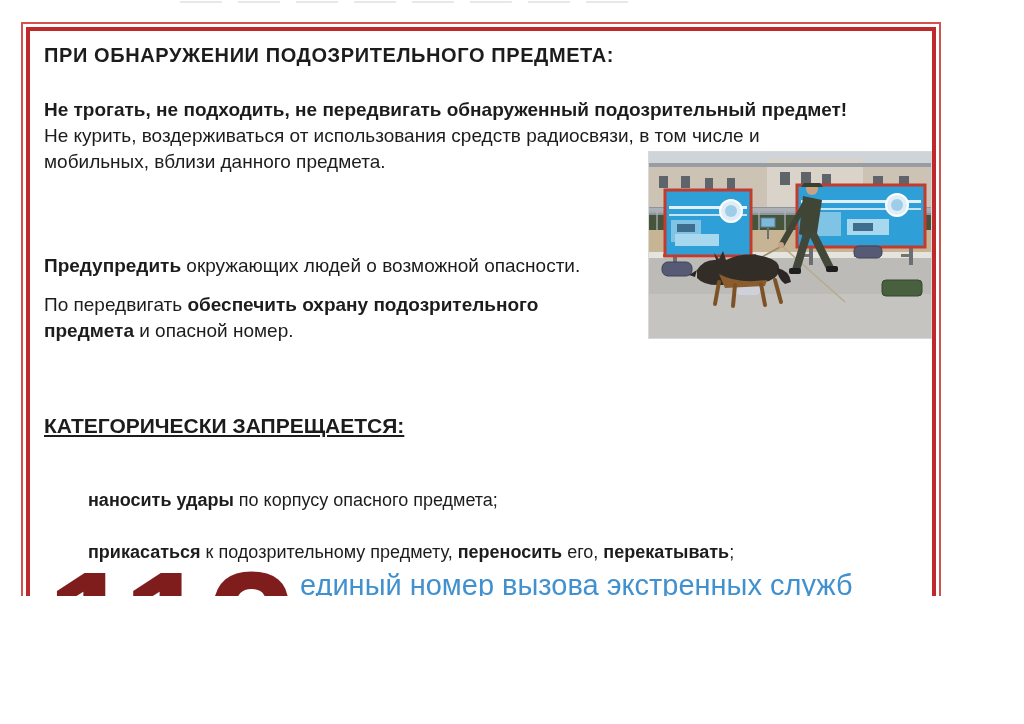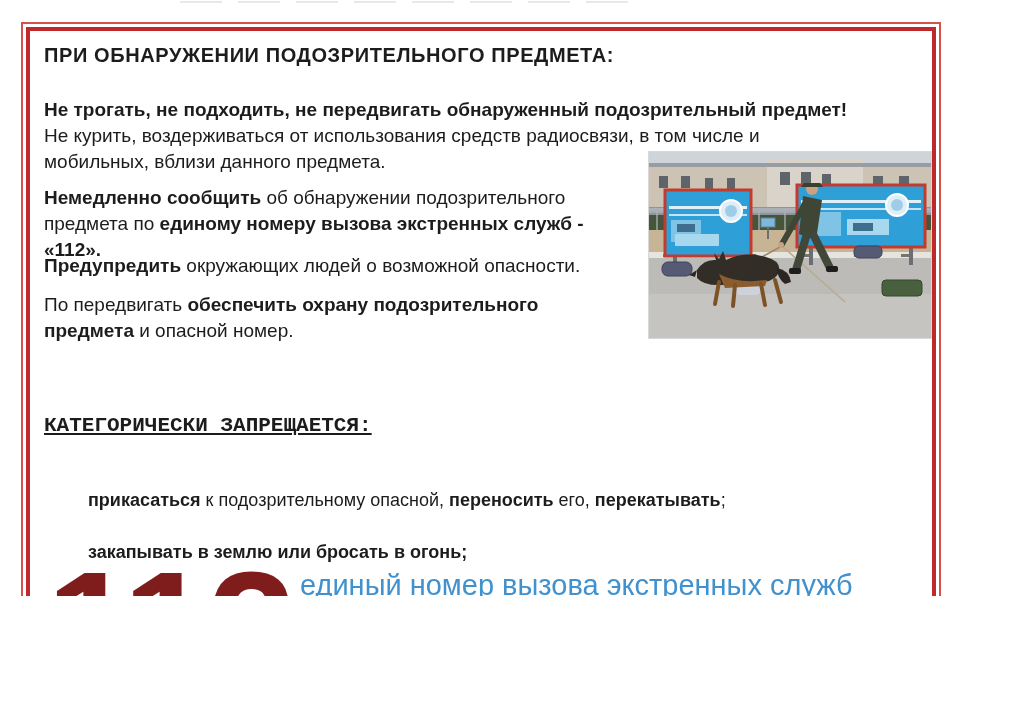--- a/index.html
+++ b/index.html
@@ -15,21 +15,21 @@
 
   .abs{position:absolute;}
   .title{left:44px;top:44px;font-size:20px;font-weight:bold;letter-spacing:.6px;white-space:nowrap;}
   .p{position:absolute;font-size:19px;line-height:26px;white-space:pre-line;margin-top:9px;}
   .p .b{font-weight:bold;}
   .p1{left:44px;top:88px;width:830px;}
   .p2{left:44px;top:176px;width:590px;}
   .p3{left:44px;top:244px;width:590px;}
   .p4{left:44px;top:283px;width:590px;}
   .p5{left:44px;top:347px;width:900px;}
-  .h2{left:44px;top:414px;font-size:21px;font-weight:bold;text-decoration:underline;white-space:nowrap;font-family:Liberation Mono, monospace;}
+  .h2{left:44px;top:414px;font-size:21px;font-weight:bold;text-decoration:underline;white-space:nowrap;}
   .plist{left:88px;top:452px;font-size:18px;line-height:26px;}
   .plist .b{font-weight:bold;}
   .num112{left:46px;top:548px;font-size:160px;font-weight:bold;line-height:1;letter-spacing:-4px;}
   .blue-desc{left:300px;top:562px;width:620px;text-align:left;font-size:29px;line-height:46px;white-space:pre-line;}
 
   .photo{position:absolute;left:649px;top:152px;width:282px;height:186px;box-shadow:0 0 0 1px #d8d8d8;}
   .photo svg{display:block;width:100%;height:100%;}
 </style>
 </head>
 <body>
@@ -40,30 +40,29 @@
 
   <div class="frame">
     <div class="frame-inner"></div>
   </div>
 
   <div class="abs title">ПРИ ОБНАРУЖЕНИИ ПОДОЗРИТЕЛЬНОГО ПРЕДМЕТА:</div>
 
   <div class="p p1"><span class="b">Не трогать, не подходить, не передвигать обнаруженный подозрительный предмет!</span><span>
 Не курить, воздерживаться от использования средств радиосвязи, в том числе и
 мобильных, вблизи данного предмета.</span></div>
-  <div class="p p2"><span class="b">Немедленно сообщить</span><span> об обнаружении подозрительного
-предмета по </span><span class="b">единому номеру вызова экстренных служб - «112».</span></div>
   <div class="p p3"><span class="b">Предупредить</span><span> окружающих людей о возможной опасности.</span></div>
   <div class="p p4"><span>По передвигать </span><span class="b">обеспечить охрану подозрительного
 предмета</span><span> и опасной номер.</span></div>
 
   <div class="abs h2">КАТЕГОРИЧЕСКИ ЗАПРЕЩАЕТСЯ:</div>
 
   <div class="abs p plist">
-    <div><span class="b">прикасаться</span><span> к подозрительному опасной, </span><span class="b">переносить</span><span> его, </span><span class="b">перекатывать</span><span>;</span></div>
+    <div><span class="b">наносить удары</span><span> по корпусу опасного предмета;</span></div>
+    <div><span class="b">прикасаться</span><span> к подозрительному предмету, </span><span class="b">переносить</span><span> его, </span><span class="b">перекатывать</span><span>;</span></div>
     <div><span class="b">закапывать в землю или бросать в огонь;</span></div>
     <div><span class="b">предпринимать попытки к разборке.</span></div>
   </div>
 
   <div class="abs num112" style="color:#7f1d1d;">112</div>
   <div class="abs blue-desc" style="color:#4191cf;">единый номер вызова экстренных служб
 круглосуточно, бесплатно
 с городских и мобильных телефонов</div>
 
   <div class="photo">

